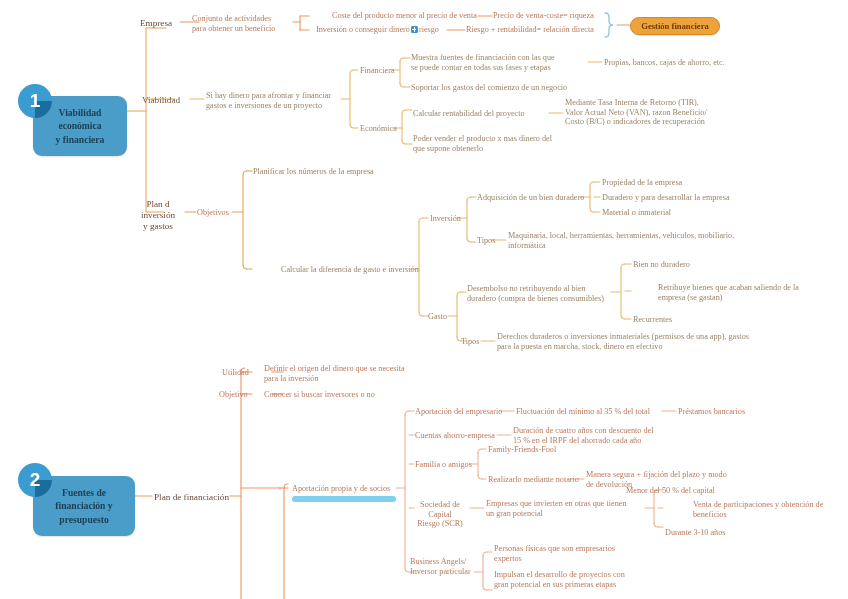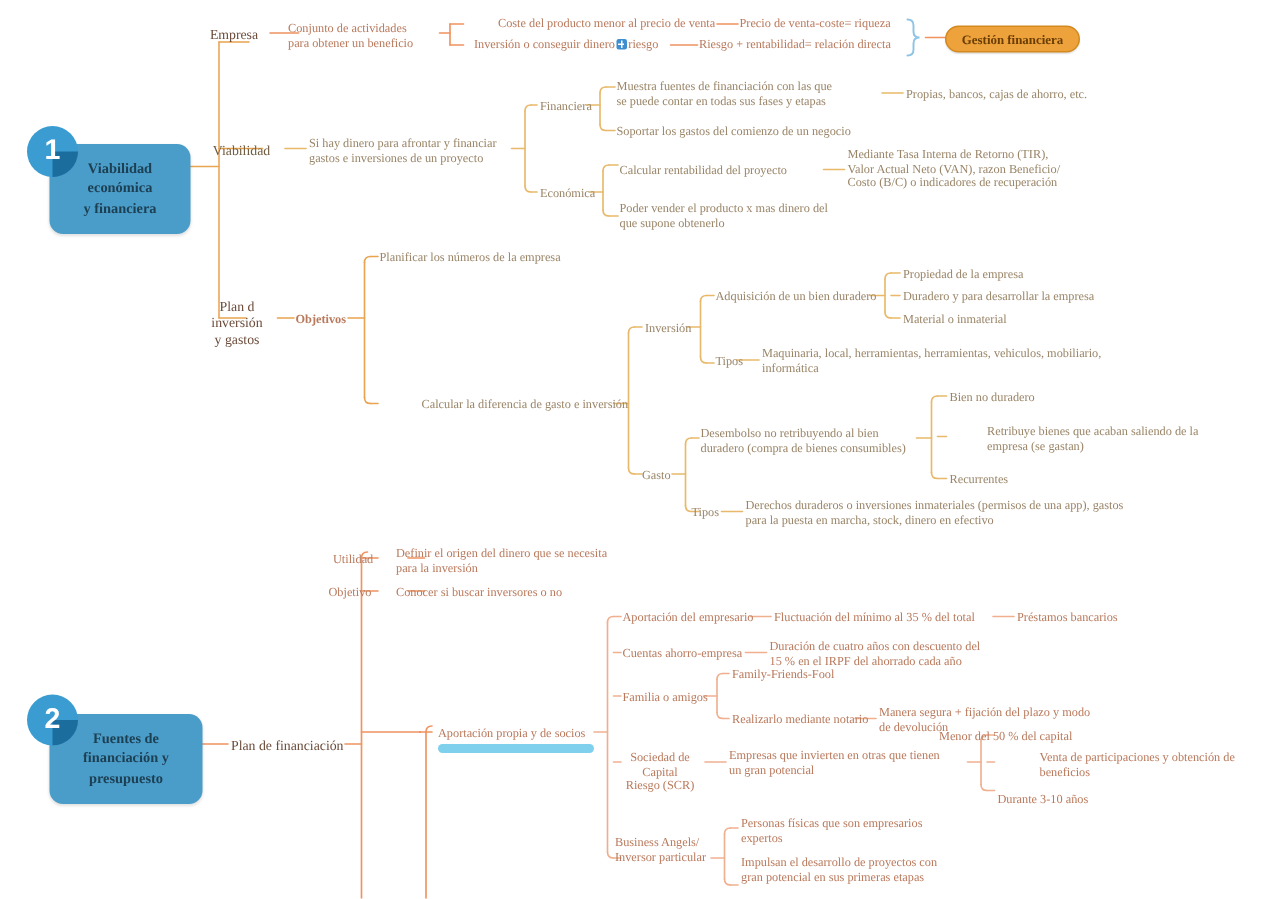--- a/index.html
+++ b/index.html
@@ -368,21 +368,21 @@
 <div class="node t-g" style="left:413px; top:109px; width:140px;">Calcular rentabilidad del proyecto</div>
 <div class="node t-g" style="left:565px; top:98px; width:190px;">Mediante Tasa Interna de Retorno (TIR),
 Valor Actual Neto (VAN), razon Beneficio/
 Costo (B/C) o indicadores de recuperación</div>
 <div class="node t-g" style="left:413px; top:134px; width:160px;">Poder vender el producto x mas dinero del
 que supone obtenerlo</div>
 
 <div class="node t-lvl1" style="left:130px; top:199px; width:56px; text-align:center; color:#6b4b3a;">Plan d
 inversión
 y gastos</div>
-<div class="node t-o" style="left:197px; top:208px; width:40px;font-weight:bold;">Objetivos</div>
+<div class="node t-o" style="left:197px; top:208px; width:40px;">Objetivos</div>
 
 <div class="node t-g" style="left:253px; top:167px; width:180px;">Planificar los números de la empresa</div>
 <div class="node t-g" style="left:253px; top:265px; width:170px;margin-left:28px;">Calcular la diferencia de gasto e inversión</div>
 
 <div class="node t-g" style="left:430px; top:214px; width:34px;">Inversión</div>
 <div class="node t-g" style="left:477px; top:193px; width:150px;">Adquisición de un bien duradero</div>
 <div class="node t-g" style="left:602px; top:178px; width:160px;">Propiedad de la empresa</div>
 <div class="node t-g" style="left:602px; top:193px; width:180px;">Duradero y para desarrollar la empresa</div>
 <div class="node t-g" style="left:602px; top:208px; width:160px;">Material o inmaterial</div>
 

